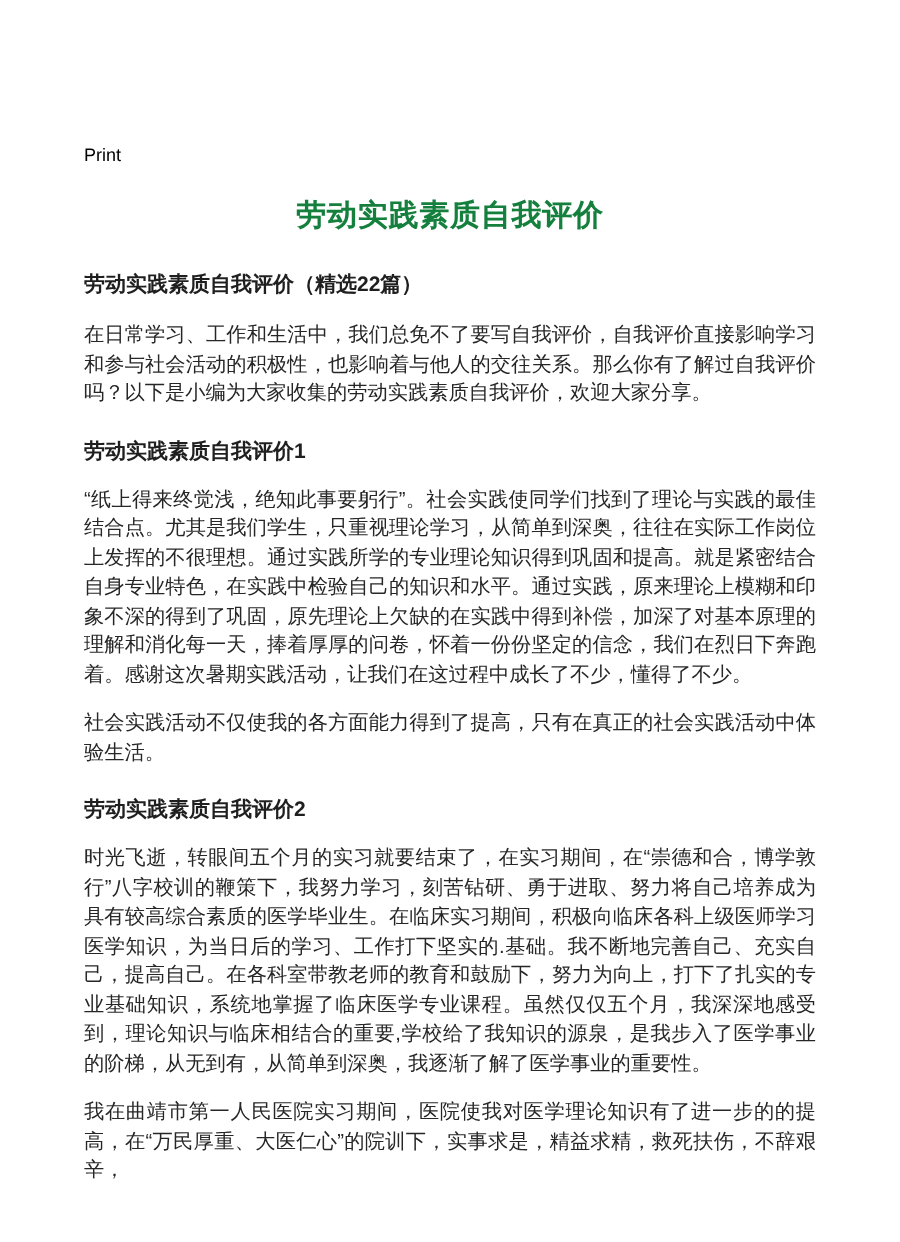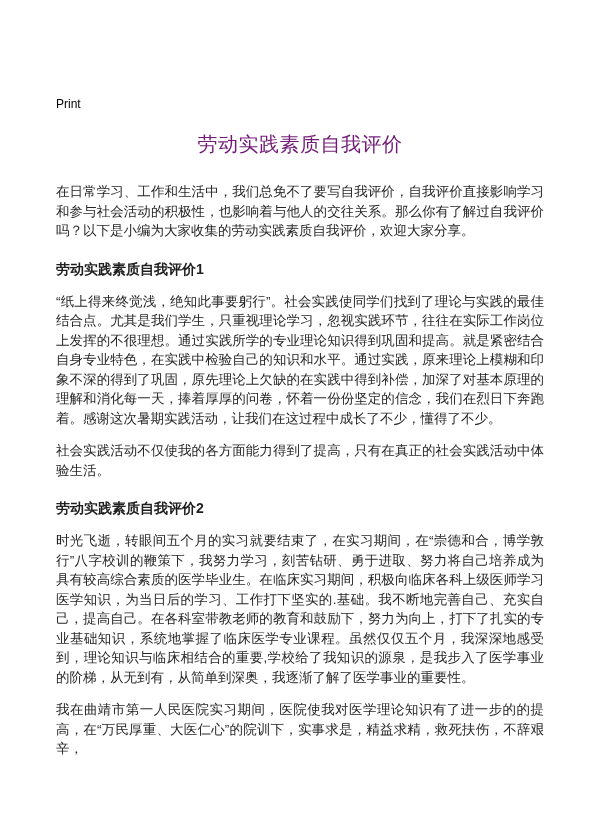--- a/index.html
+++ b/index.html
@@ -22,22 +22,22 @@
   .print-link {
     font-size: 12px;
     color: #000000;
     margin-bottom: 20px;
     display: inline-block;
     cursor: pointer;
   }
   .doc-title {
     text-align: center;
     font-size: 20px;
-    font-weight: normal;
-    color: #701a75;
+    font-weight: bold;
+    color: #15803d;
     margin-bottom: 24px;
     letter-spacing: 0.5px;
   }
   .doc-subtitle {
     font-size: 14px;
     font-weight: bold;
     color: #1f1f1f;
     margin-bottom: 14px;
   }
   .para {
@@ -56,26 +56,27 @@
 </style>
 </head>
 <body>
 
 <div class="page">
 
   <span class="print-link">Print</span>
 
   <h1 class="doc-title">劳动实践素质自我评价</h1>
 
+  <h2 class="doc-subtitle">劳动实践素质自我评价（精选22篇）</h2>
 
   <p class="para">在日常学习、工作和生活中，我们总免不了要写自我评价，自我评价直接影响学习和参与社会活动的积极性，也影响着与他人的交往关系。那么你有了解过自我评价吗？以下是小编为大家收集的劳动实践素质自我评价，欢迎大家分享。</p>
 
   <h3 class="section-heading">劳动实践素质自我评价1</h3>
 
-  <p class="para">“纸上得来终觉浅，绝知此事要躬行”。社会实践使同学们找到了理论与实践的最佳结合点。尤其是我们学生，只重视理论学习，忽视实践环节，往往在实际工作岗位上发挥的不很理想。通过实践所学的专业理论知识得到巩固和提高。就是紧密结合自身专业特色，在实践中检验自己的知识和水平。通过实践，原来理论上模糊和印象不深的得到了巩固，原先理论上欠缺的在实践中得到补偿，加深了对基本原理的理解和消化每一天，捧着厚厚的问卷，怀着一份份坚定的信念，我们在烈日下奔跑着。感谢这次暑期实践活动，让我们在这过程中成长了不少，懂得了不少。</p>
+  <p class="para">“纸上得来终觉浅，绝知此事要躬行”。社会实践使同学们找到了理论与实践的最佳结合点。尤其是我们学生，只重视理论学习，从简单到深奥，往往在实际工作岗位上发挥的不很理想。通过实践所学的专业理论知识得到巩固和提高。就是紧密结合自身专业特色，在实践中检验自己的知识和水平。通过实践，原来理论上模糊和印象不深的得到了巩固，原先理论上欠缺的在实践中得到补偿，加深了对基本原理的理解和消化每一天，捧着厚厚的问卷，怀着一份份坚定的信念，我们在烈日下奔跑着。感谢这次暑期实践活动，让我们在这过程中成长了不少，懂得了不少。</p>
 
 
   <p class="para">社会实践活动不仅使我的各方面能力得到了提高，只有在真正的社会实践活动中体验生活。</p>
 
   <h3 class="section-heading">劳动实践素质自我评价2</h3>
 
   <p class="para">时光飞逝，转眼间五个月的实习就要结束了，在实习期间，在“崇德和合，博学敦行”八字校训的鞭策下，我努力学习，刻苦钻研、勇于进取、努力将自己培养成为具有较高综合素质的医学毕业生。在临床实习期间，积极向临床各科上级医师学习医学知识，为当日后的学习、工作打下坚实的.基础。我不断地完善自己、充实自己，提高自己。在各科室带教老师的教育和鼓励下，努力为向上，打下了扎实的专业基础知识，系统地掌握了临床医学专业课程。虽然仅仅五个月，我深深地感受到，理论知识与临床相结合的重要,学校给了我知识的源泉，是我步入了医学事业的阶梯，从无到有，从简单到深奥，我逐渐了解了医学事业的重要性。</p>
 
   <p class="para">我在曲靖市第一人民医院实习期间，医院使我对医学理论知识有了进一步的的提高，在“万民厚重、大医仁心”的院训下，实事求是，精益求精，救死扶伤，不辞艰辛，</p>
 

